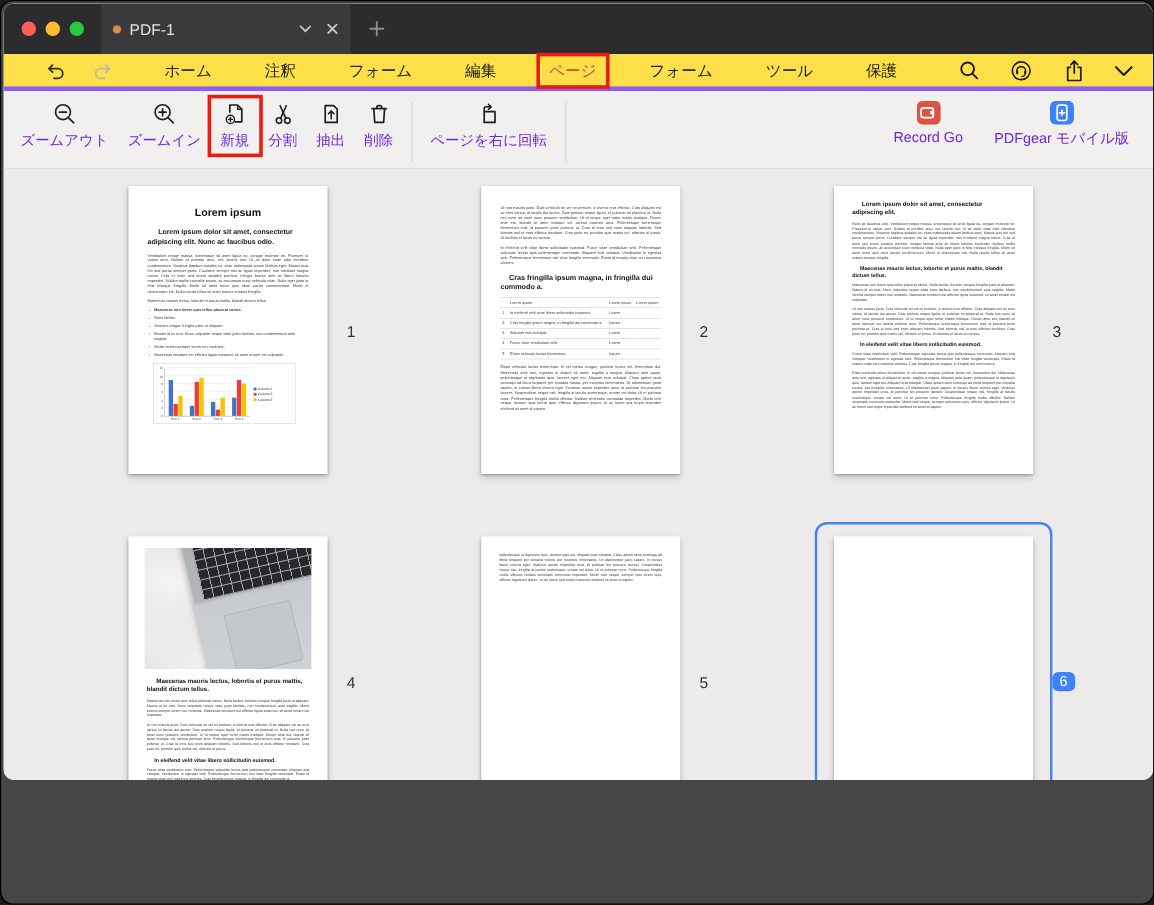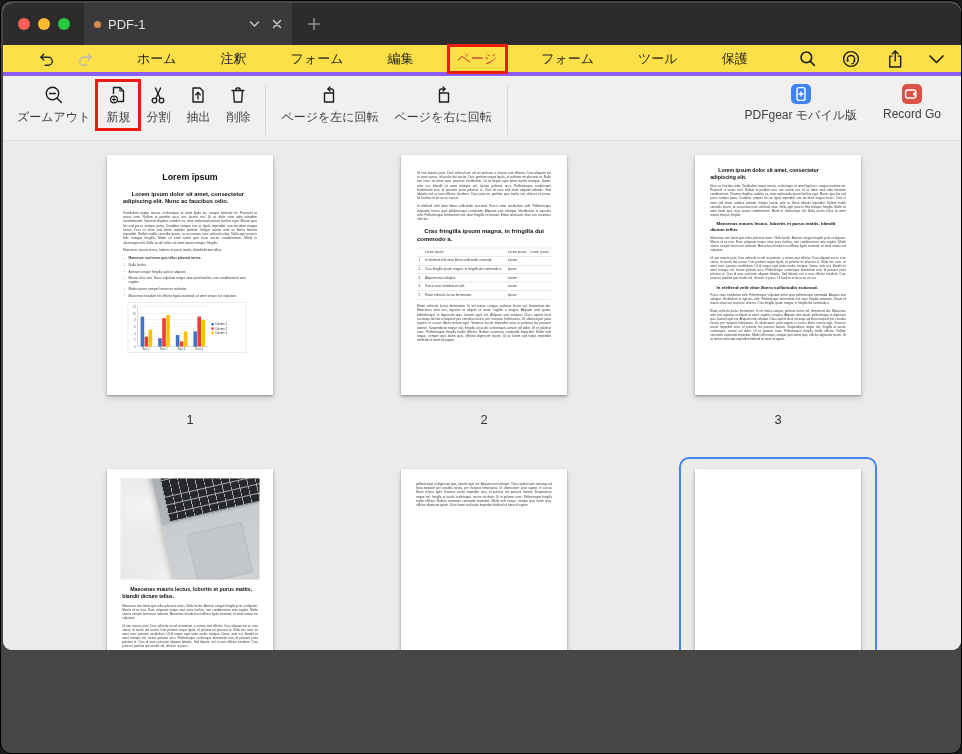--- a/index.html
+++ b/index.html
@@ -24,33 +24,33 @@
   .undoredo { display:flex; align-items:center; gap:22px; padding-left:34px; }
   .menu-items { display:flex; align-items:center; gap:44px; margin-left:42px; font-size:13px; color:#1e1e20; }
   .menu-item { cursor:default; white-space:nowrap; position:relative; }
   .menu-item.active { color:#cd4437; }
   .menu-right { margin-left:auto; display:flex; align-items:center; gap:24px; padding-right:16px; }
   .menu-right svg { display:block; }
 
   
   .toolbar { height:65px; background:#f2f0ef; border-bottom:1px solid #dfddda; display:flex; align-items:flex-start; padding:8px 0 0 6px; flex:none; }
   .tbtn { display:flex; flex-direction:column; align-items:center; gap:3px; padding:0 8px; position:relative; }
-  .tbtn .tlabel { font-size:12px; color:#404040; white-space:nowrap; }
+  .tbtn .tlabel { font-size:12px; color:#6d28d9; white-space:nowrap; }
   .tbtn svg { display:block; }
   .tdivider { width:1px; height:50px; background:#d8d6d3; margin:1px 7px 0; flex:none; }
   .toolbar-right { margin-left:auto; display:flex; gap:10px; padding-right:12px; }
 
   
   .anno { position:absolute; border:3px solid #ea1c10; pointer-events:none; z-index:30; }
   .anno.menu-ring { inset:-6px -11px; }
   .anno.tool-ring { inset:-5px -3px; }
 
   
   .content { flex:1; background:#edebe9; overflow:hidden; display:grid; grid-template-columns:repeat(3,198px); column-gap:96px; row-gap:28px; align-content:start; padding:2px 0 0 88px; }
-  .cell { display:flex; flex-direction:column; align-items:center; }
+  .cell { display:flex; flex-direction:row; align-items:center; }
   .thumb-wrap { padding:10px 14px; border:2px solid transparent; border-radius:10px; }
   .thumb-wrap.selected { border-color:#4285f4; }
   .page { width:166px; height:240px; background:#fff; position:relative; overflow:hidden; box-shadow:0 1px 2px rgba(0,0,0,.3), 0 3px 6px rgba(0,0,0,.15); }
   .pagenum { margin-top:2px; height:20px; display:flex; align-items:center; justify-content:center; font-size:13px; color:#333; }
   .numbadge { background:#3f83f7; color:#fff; border-radius:5px; padding:1px 6px; font-size:12px; }
 
   .pinner { position:absolute; left:0; top:0; width:415px; height:600px; transform:scale(0.4); transform-origin:0 0; color:#3a3a3a; }
 
   
   .doc-title { font-size:22px; font-weight:bold; color:#111; text-align:center; margin:42px 0 20px; }
@@ -182,20 +182,29 @@
       <div class="tbtn">
         <svg class="icon" width="22" height="22" viewBox="0 0 22 22">
             <circle cx="9.5" cy="9.5" r="6.2" fill="none" stroke="#1d1d1f" stroke-width="1.4"></circle>
             <line x1="14.2" y1="14.2" x2="18.4" y2="18.4" stroke="#1d1d1f" stroke-width="1.4" stroke-linecap="round"></line>
             <line x1="6.6" y1="9.5" x2="12.4" y2="9.5" stroke="#1d1d1f" stroke-width="1.4" stroke-linecap="round"></line>
           </svg>
         <span class="tlabel">ズームアウト</span>
       </div>
       <div class="tbtn">
         <svg width="22" height="22" viewBox="0 0 22 22">
+            <circle cx="9.5" cy="9.5" r="6.2" fill="none" stroke="#1d1d1f" stroke-width="1.4"></circle>
+            <line x1="14.2" y1="14.2" x2="18.4" y2="18.4" stroke="#1d1d1f" stroke-width="1.4" stroke-linecap="round"></line>
+            <line x1="6.6" y1="9.5" x2="12.4" y2="9.5" stroke="#1d1d1f" stroke-width="1.4" stroke-linecap="round"></line>
+            <line x1="9.5" y1="6.6" x2="9.5" y2="12.4" stroke="#1d1d1f" stroke-width="1.4" stroke-linecap="round"></line>
+          </svg>
+        <span class="tlabel">ズームイン</span>
+      </div>
+      <div class="tbtn">
+        <svg width="22" height="22" viewBox="0 0 22 22">
             <path d="M6.5 10 V3.5 H13 L16.5 7 V17.5 H10.5" fill="none" stroke="#1d1d1f" stroke-width="1.4" stroke-linejoin="round"></path>
             <path d="M13 3.5 V7 H16.5" fill="none" stroke="#1d1d1f" stroke-width="1.2" stroke-linejoin="round"></path>
             <circle cx="7" cy="15.5" r="3.4" fill="none" stroke="#1d1d1f" stroke-width="1.2"></circle>
             <line x1="7" y1="13.9" x2="7" y2="17.1" stroke="#1d1d1f" stroke-width="1.2" stroke-linecap="round"></line>
             <line x1="5.4" y1="15.5" x2="8.6" y2="15.5" stroke="#1d1d1f" stroke-width="1.2" stroke-linecap="round"></line>
           </svg>
         <span class="tlabel">新規</span>
         <span class="anno tool-ring"></span>
       </div>
       <div class="tbtn">
@@ -219,52 +228,44 @@
         <svg width="22" height="22" viewBox="0 0 22 22">
             <path d="M5 6.5 H17" stroke="#1d1d1f" stroke-width="1.4" stroke-linecap="round"></path>
             <path d="M9 6.5 V5.2 A1.2 1.2 0 0 1 10.2 4 H11.8 A1.2 1.2 0 0 1 13 5.2 V6.5" fill="none" stroke="#1d1d1f" stroke-width="1.4"></path>
             <path d="M6.5 6.5 L7.3 18 H14.7 L15.5 6.5" fill="none" stroke="#1d1d1f" stroke-width="1.4" stroke-linejoin="round"></path>
           </svg>
         <span class="tlabel">削除</span>
       </div>
       <div class="tdivider"></div>
       <div class="tbtn">
         <svg width="22" height="22" viewBox="0 0 22 22">
-            <rect x="5.5" y="9" width="9" height="9" fill="none" stroke="#1d1d1f" stroke-width="1.4" stroke-linejoin="round"></rect>
-            <path d="M14.5 9 V6.8 A1.8 1.8 0 0 0 12.7 5 H9" fill="none" stroke="#1d1d1f" stroke-width="1.3"></path>
-            <path d="M11 2.9 L8.7 5 L11 7.1" fill="none" stroke="#1d1d1f" stroke-width="1.3" stroke-linecap="round" stroke-linejoin="round"></path>
-          </svg>
-        <span class="tlabel">ページを左に回転</span>
-      </div>
-      <div class="tbtn">
-        <svg width="22" height="22" viewBox="0 0 22 22">
             <rect x="7.5" y="9" width="9" height="9" fill="none" stroke="#1d1d1f" stroke-width="1.4" stroke-linejoin="round"></rect>
             <path d="M7.5 9 V6.8 A1.8 1.8 0 0 1 9.3 5 H13" fill="none" stroke="#1d1d1f" stroke-width="1.3"></path>
             <path d="M11 2.9 L13.3 5 L11 7.1" fill="none" stroke="#1d1d1f" stroke-width="1.3" stroke-linecap="round" stroke-linejoin="round"></path>
           </svg>
         <span class="tlabel">ページを右に回転</span>
       </div>
       <div class="tdivider"></div>
       <div class="toolbar-right">
+        <div class="tbtn">
+          <svg class="icon20" width="20" height="20" viewBox="0 0 20 20">
+              <rect width="20" height="20" rx="5" fill="#dd5246"></rect>
+              <rect x="3.6" y="6" width="10.2" height="8" rx="2" fill="none" stroke="#fff" stroke-width="1.5"></rect>
+              <rect x="11.2" y="8.6" width="2.8" height="2.8" rx="0.6" fill="#fff"></rect>
+            </svg>
+          <span class="tlabel">Record Go</span>
+        </div>
         <div class="tbtn">
           <svg class="icon20" width="20" height="20" viewBox="0 0 20 20">
               <rect width="20" height="20" rx="5" fill="#3e82f7"></rect>
               <rect x="6" y="3.6" width="8" height="12.8" rx="1.8" fill="none" stroke="#fff" stroke-width="1.4"></rect>
               <line x1="10" y1="7.9" x2="10" y2="12.1" stroke="#fff" stroke-width="1.4" stroke-linecap="round"></line>
               <line x1="7.9" y1="10" x2="12.1" y2="10" stroke="#fff" stroke-width="1.4" stroke-linecap="round"></line>
             </svg>
           <span class="tlabel">PDFgear モバイル版</span>
-        </div>
-        <div class="tbtn">
-          <svg class="icon20" width="20" height="20" viewBox="0 0 20 20">
-              <rect width="20" height="20" rx="5" fill="#dd5246"></rect>
-              <rect x="3.6" y="6" width="10.2" height="8" rx="2" fill="none" stroke="#fff" stroke-width="1.5"></rect>
-              <rect x="11.2" y="8.6" width="2.8" height="2.8" rx="0.6" fill="#fff"></rect>
-            </svg>
-          <span class="tlabel">Record Go</span>
         </div>
       </div>
     </div>
 
     <div class="content">
 
       <div class="cell">
         <div class="thumb-wrap">
           <div class="page">
             <div class="pinner">

